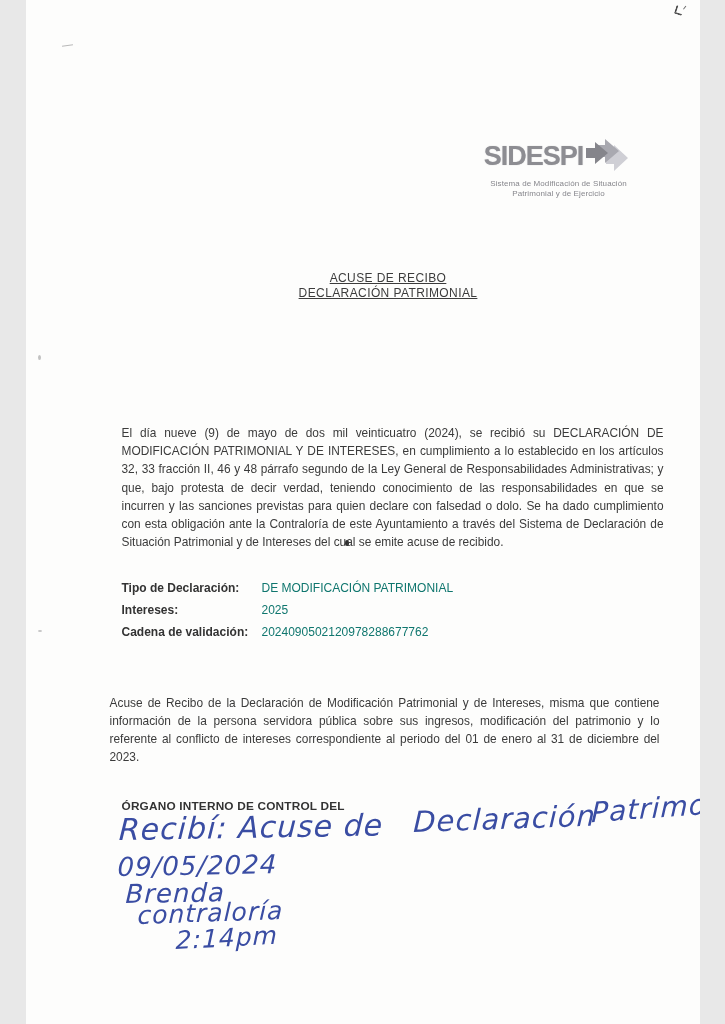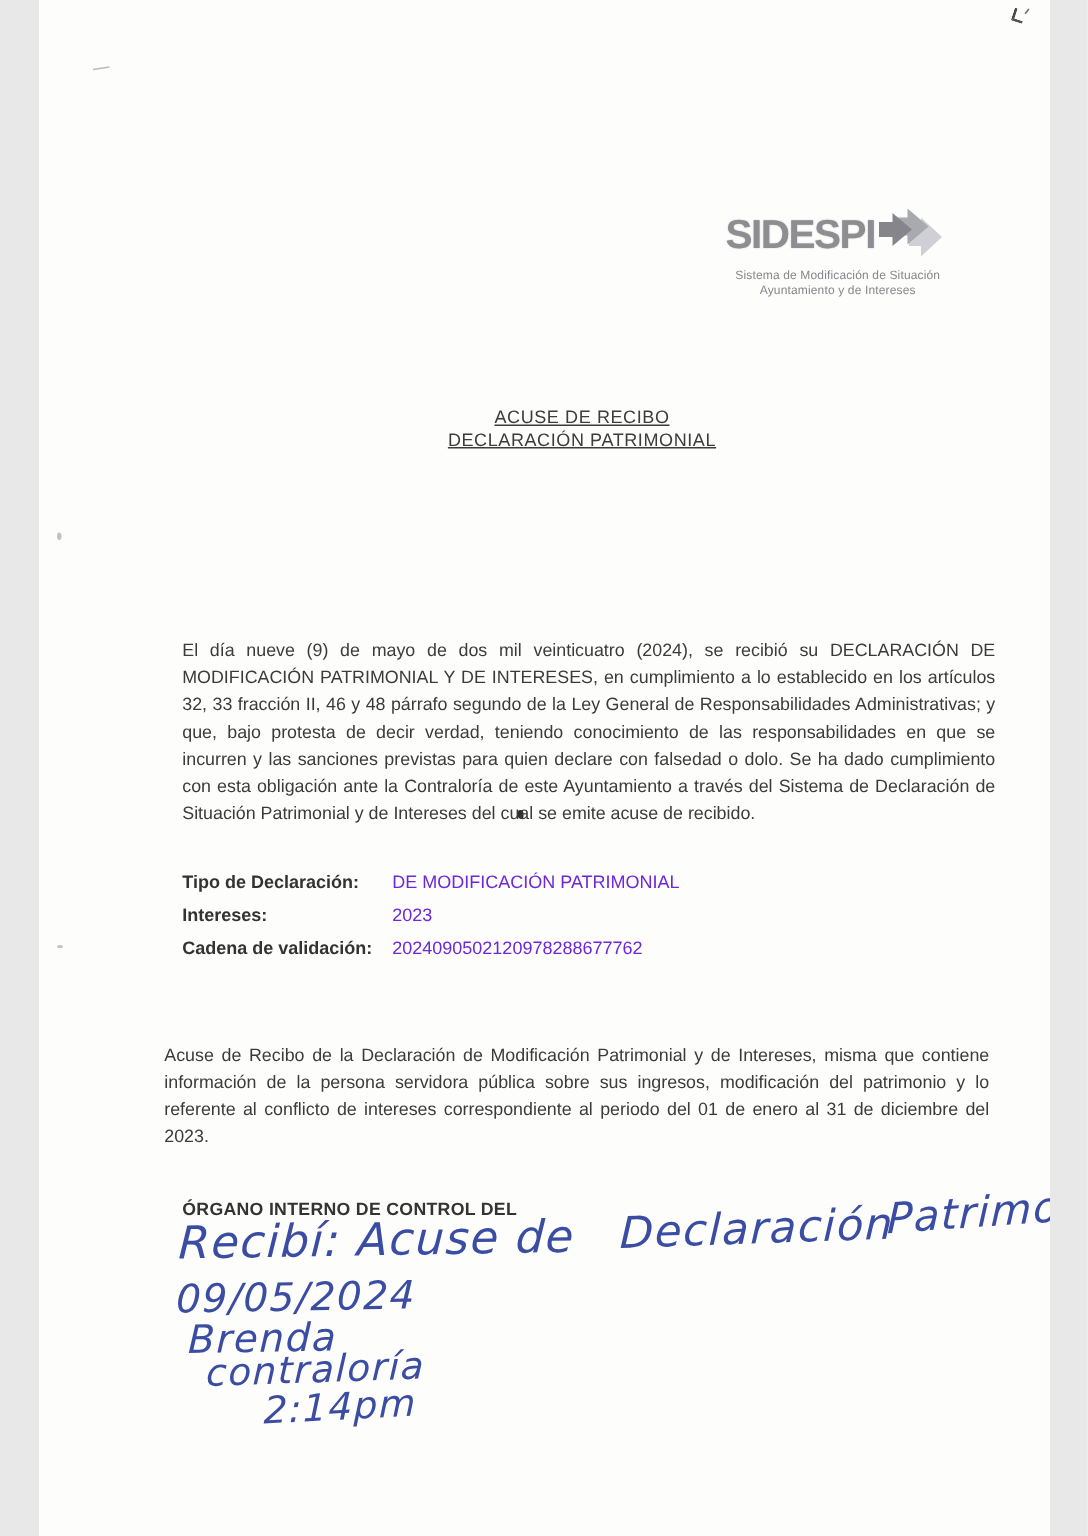--- a/index.html
+++ b/index.html
@@ -45,21 +45,21 @@
   }
   .para2{
     position:absolute;left:84px;top:694px;width:550px;
     font-size:11.9px;line-height:18px;text-align:justify;color:#3b3b3b;
   }
 
   
   .details{position:absolute;left:96px;top:581px;width:460px;font-size:12px;}
   .detail-row{display:flex;margin-bottom:7.5px;line-height:14.5px;align-items:center;}
   .detail-label{font-weight:bold;width:140px;flex:0 0 140px;color:#333;}
-  .detail-value{color:#6d28d9;}
+  .detail-value{color:#0f766e;}
 
   
   .issuer{
     position:absolute;left:96px;top:799px;
     font-weight:bold;font-size:11.8px;color:#333;letter-spacing:.2px;
   }
 
   
   .hw{
     position:absolute;
@@ -105,40 +105,40 @@
       <span class="logo-arrows">
         <svg viewBox="0 0 48 40" width="48" height="40">
           <path d="M21 16 h8 v-7 l14 13 -14 13 v-7 h-8 z" fill="#cfcfd5"></path>
           <path d="M12 9 h8 v-6 l14 12 -14 12 v-6 h-8 z" fill="#a9a9b0"></path>
           <path d="M1 12 h9 v-6 l13 11 -13 11 v-6 h-9 z" fill="#85858b"></path>
         </svg>
       </span>
     </div>
     <div class="logo-subtitle">
       <div>Sistema de Modificación de Situación</div>
-      <div>Ayuntamiento y de Intereses</div>
+      <div>Patrimonial y de Ejercicio</div>
     </div>
   </div>
 
   <div class="doc-title">
     <div>ACUSE DE RECIBO</div>
     <div>DECLARACIÓN PATRIMONIAL</div>
   </div>
 
 
   <div class="para1">El día nueve (9) de mayo de dos mil veinticuatro (2024), se recibió su DECLARACIÓN DE MODIFICACIÓN PATRIMONIAL Y DE INTERESES, en cumplimiento a lo establecido en los artículos 32, 33 fracción II, 46 y 48 párrafo segundo de la Ley General de Responsabilidades Administrativas; y que, bajo protesta de decir verdad, teniendo conocimiento de las responsabilidades en que se incurren y las sanciones previstas para quien declare con falsedad o dolo. Se ha dado cumplimiento con esta obligación ante la Contraloría de este Ayuntamiento a través del Sistema de Declaración de Situación Patrimonial y de Intereses del cual se emite acuse de recibido.</div>
 
   <div class="details">
     <div class="detail-row">
       <span class="detail-label">Tipo de Declaración:</span>
       <span class="detail-value">DE MODIFICACIÓN PATRIMONIAL</span>
     </div>
     <div class="detail-row">
       <span class="detail-label">Intereses:</span>
-      <span class="detail-value">2023</span>
+      <span class="detail-value">2025</span>
     </div>
     <div class="detail-row">
       <span class="detail-label">Cadena de validación:</span>
       <span class="detail-value">2024090502120978288677762</span>
     </div>
   </div>
 
   <div class="para2">Acuse de Recibo de la Declaración de Modificación Patrimonial y de Intereses, misma que contiene información de la persona servidora pública sobre sus ingresos, modificación del patrimonio y lo referente al conflicto de intereses correspondiente al periodo del 01 de enero al 31 de diciembre del 2023.</div>
 
   <div class="issuer">ÓRGANO INTERNO DE CONTROL DEL</div>

